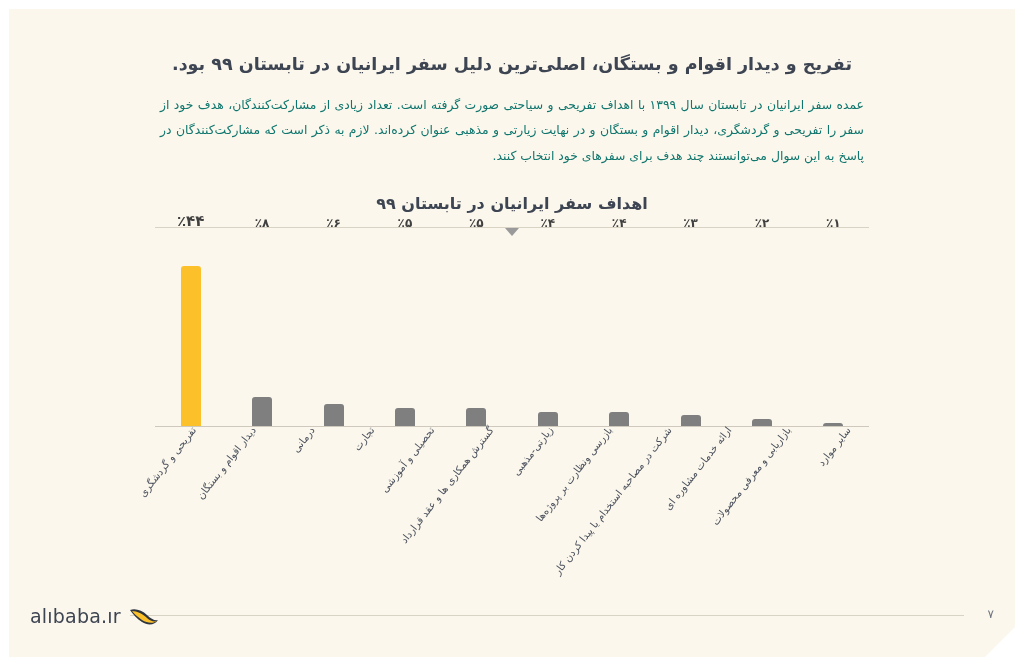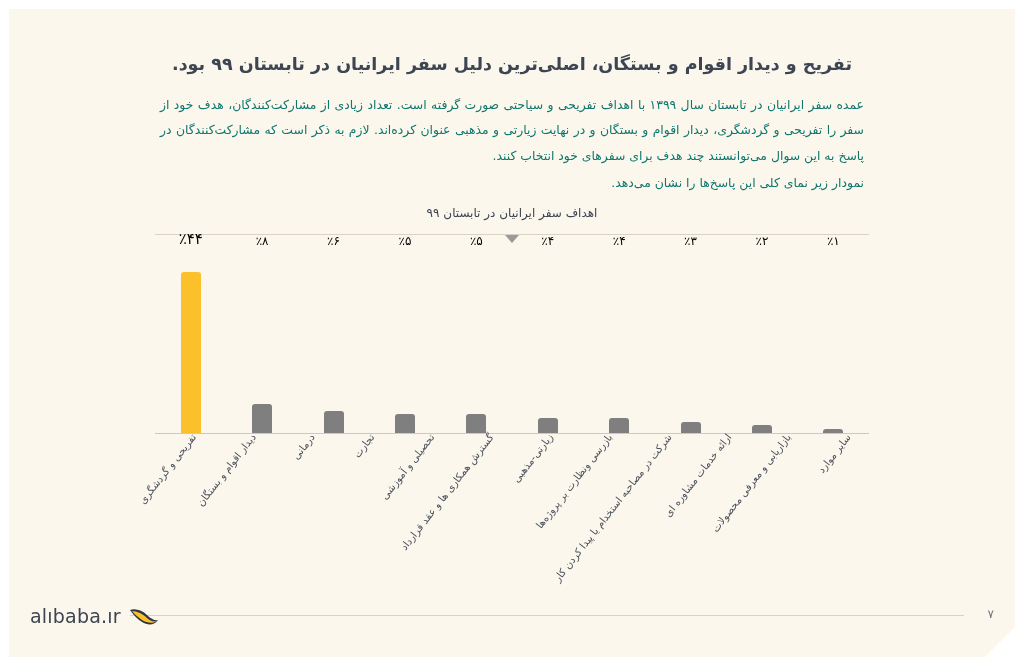--- a/index.html
+++ b/index.html
@@ -67,24 +67,24 @@
     font-size: 12.4px;
     line-height: 2.05;
     color: #0f766e;
     margin: 0 100px 0 100px;
   }
   .paragraph p { margin: 0 0 0 0; }
   .paragraph p + p { margin-top: 2px; }
 
   .chart-title {
     text-align: center;
-    font-size: 12px;
-    font-weight: normal;
+    font-size: 16px;
+    font-weight: bold;
     color: #3d4452;
-    margin-top: 10px;
+    margin-top: 26px;
     direction: rtl;
   }
 
   .chart-area {
     position: relative;
     margin: 14px 95px 0 95px;
     height: 300px;
   }
   .top-rule {
     position: absolute;
@@ -136,24 +136,24 @@
     align-items: center;
   }
   .bar {
     width: 20px;
     border-radius: 3px 3px 0 0;
     background: #7f7f7f;
   }
   .bar-label {
     position: absolute;
     bottom: 100%;
-    margin-bottom: 4px;
+    margin-bottom: 15px;
     font-size: 12px;
-    font-weight: normal;
-    color: #000000;
+    font-weight: bold;
+    color: #404040;
     white-space: nowrap;
     direction: rtl;
   }
   .bar-label.big { font-size: 15px; }
 
   .cat-row {
     position: absolute;
     top: 202px;
     left: 0; right: 0;
     display: flex;
@@ -224,21 +224,20 @@
   <div class="page-edge-right"></div>
   <div class="page-edge-bottom"></div>
   <div class="cut-corner"></div>
 
   <div class="content">
 
     <div class="title">تفریح و دیدار اقوام و بستگان، اصلی‌ترین دلیل سفر ایرانیان در تابستان ۹۹ بود.</div>
 
     <div class="paragraph">
       <p>عمده سفر ایرانیان در تابستان سال ۱۳۹۹ با اهداف تفریحی و سیاحتی صورت گرفته است. تعداد زیادی از مشارکت‌کنندگان، هدف خود از سفر را تفریحی و گردشگری، دیدار اقوام و بستگان و در نهایت زیارتی و مذهبی عنوان کرده‌اند. لازم به ذکر است که مشارکت‌کنندگان در پاسخ به این سوال می‌توانستند چند هدف برای سفرهای خود انتخاب کنند.</p>
-      <p>نمودار زیر نمای کلی این پاسخ‌ها را نشان می‌دهد.</p>
     </div>
 
     <div class="chart-title">اهداف سفر ایرانیان در تابستان ۹۹</div>
 
     <div class="chart-area">
       <div class="top-rule"></div>
       <div class="marker"></div>
 
       <div class="plot">
         <div class="baseline"></div>

